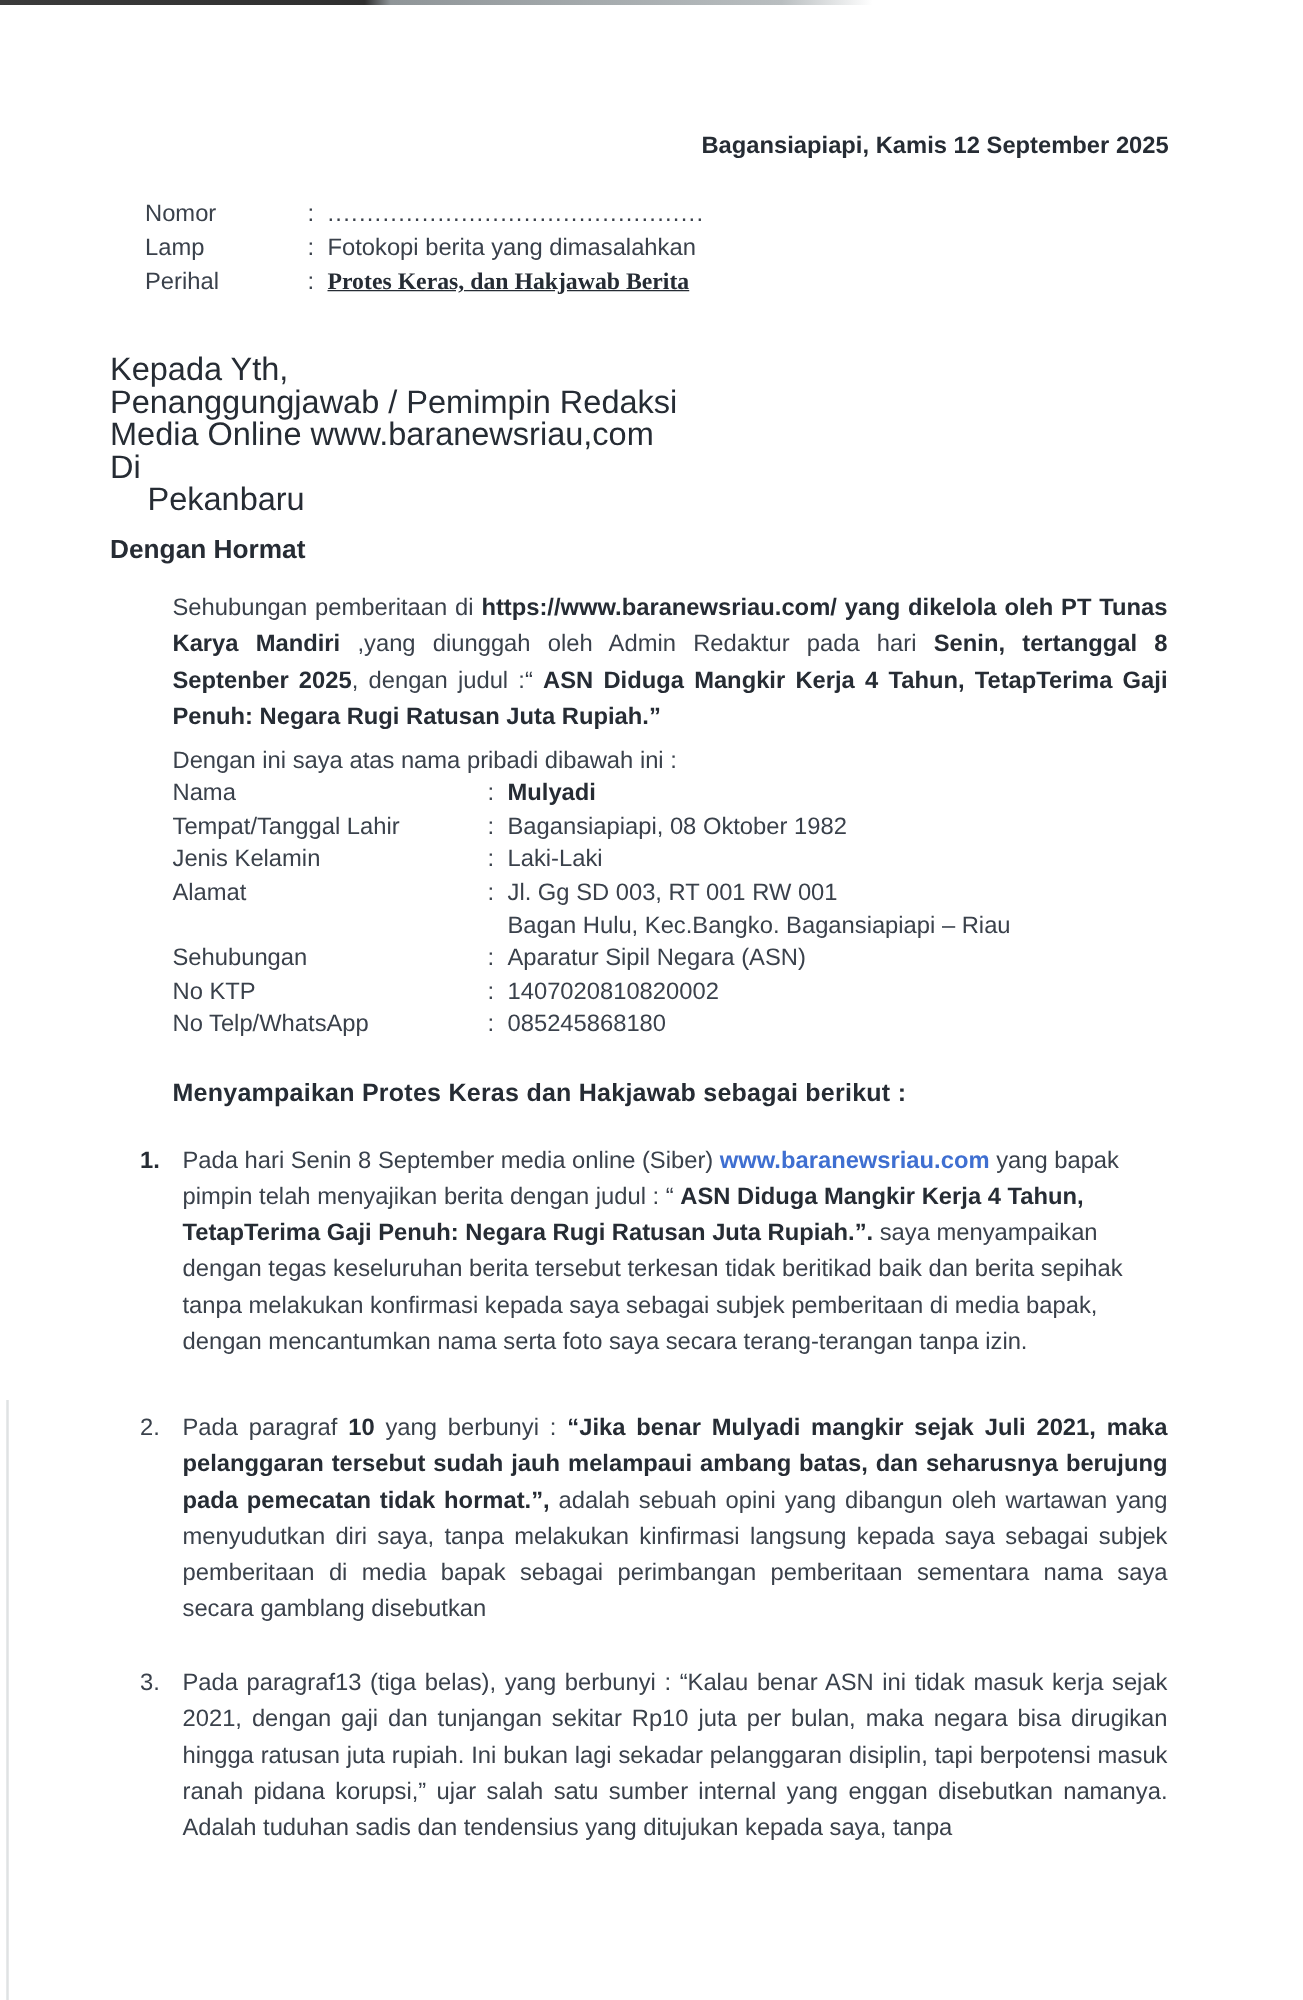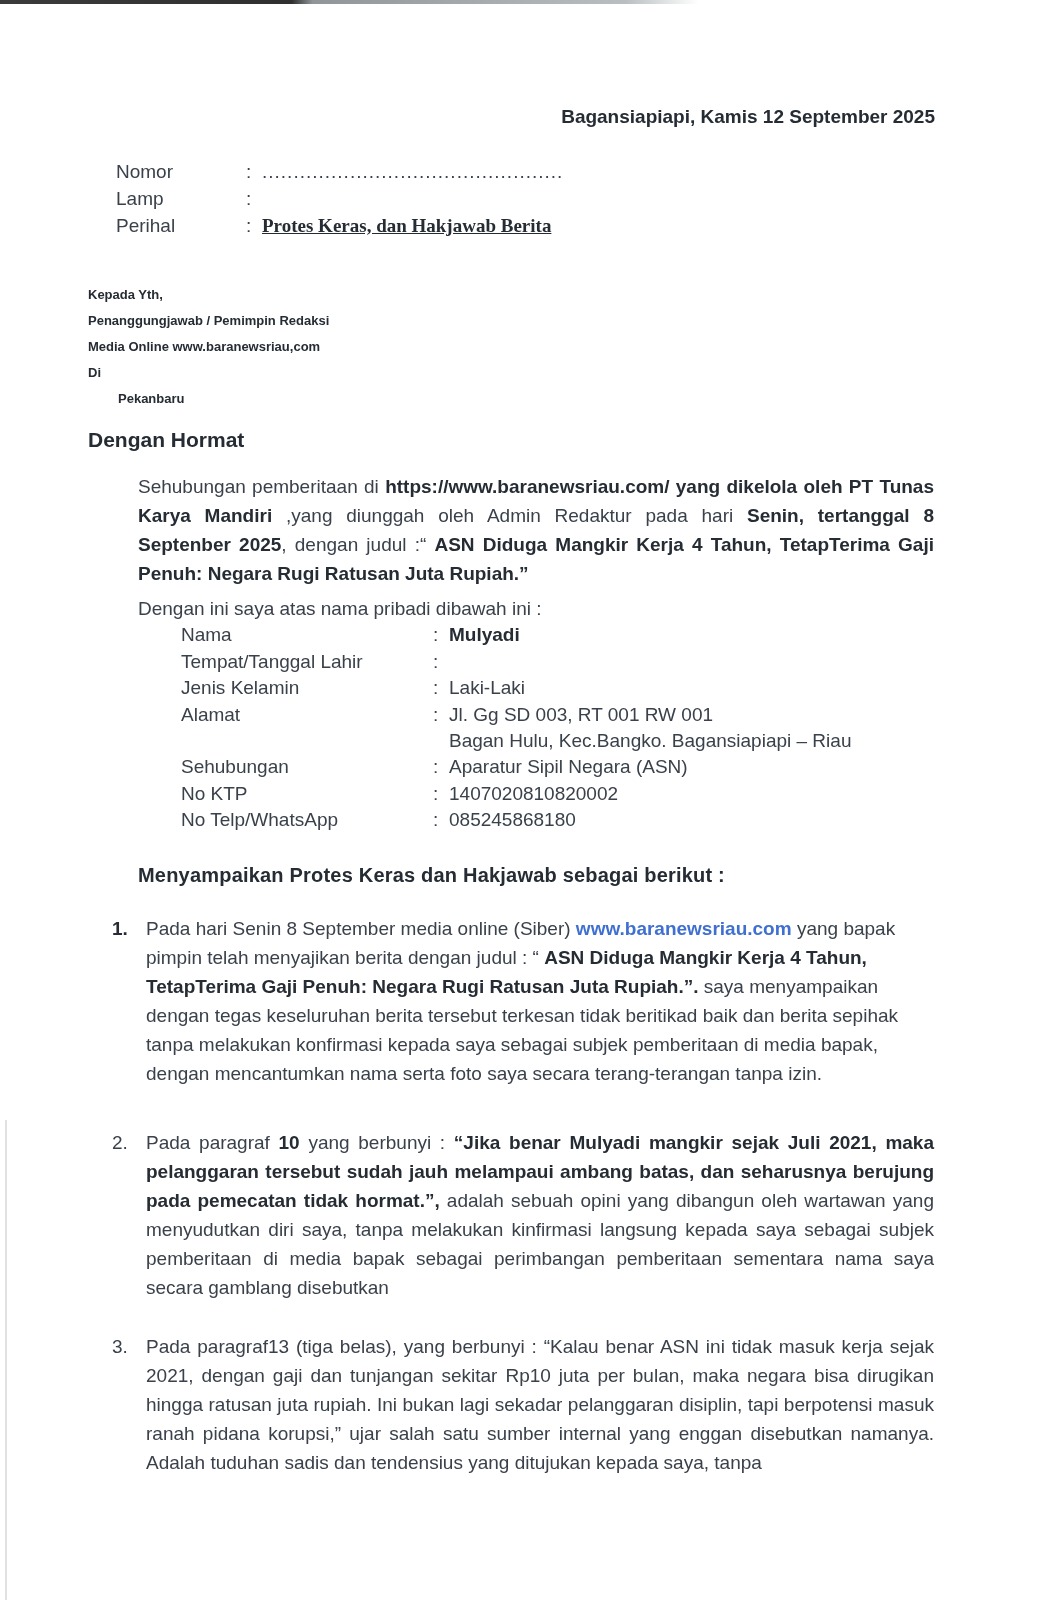--- a/index.html
+++ b/index.html
@@ -34,42 +34,42 @@
     position:absolute;top:158px;left:88px;
     font-size:19px;line-height:27px;
   }
   .meta-row{display:flex;margin-left:28px;}
   .meta-label{width:130px;flex:0 0 130px;}
   .meta-colon{width:16px;flex:0 0 16px;}
   .meta-value.dots{letter-spacing:1px;}
 
   .recipient{
     position:absolute;top:282px;left:88px;
-    font-size:13px;font-weight:bold;line-height:26px;
+    font-size:26px;font-weight:normal;line-height:26px;
     color:var(--ink-bold,#262c34);
   }
   .recipient .indent{padding-left:30px;}
 
   .salutation{
     position:absolute;top:428px;left:88px;
     font-size:21px;font-weight:bold;color:var(--ink-bold,#262c34);
   }
 
   .intro{
     position:absolute;top:472px;left:138px;width:796px;
     font-size:19px;line-height:29px;text-align:justify;
   }
 
   .identity{
     position:absolute;top:596px;left:138px;width:800px;
     font-size:19px;line-height:26.4px;
   }
   .id-intro{margin-bottom:0;}
   .id-row{display:flex;}
-  .id-label{width:252px;flex:0 0 252px;margin-left:43px;}
+  .id-label{width:252px;flex:0 0 252px;}
   .id-colon{width:16px;flex:0 0 16px;}
 
   .list-heading{
     position:absolute;top:864px;left:138px;
     font-size:20px;font-weight:bold;color:var(--ink-bold,#262c34);
     letter-spacing:0.2px;
   }
 
   .items{
     position:absolute;top:914px;left:112px;width:822px;
@@ -94,20 +94,21 @@
 
   <div class="meta">
     <div class="meta-row">
       <span class="meta-label">Nomor</span>
       <span class="meta-colon">:</span>
       <span class="meta-value dots">................................................</span>
     </div>
     <div class="meta-row">
       <span class="meta-label">Lamp</span>
       <span class="meta-colon">:</span>
+      <span class="meta-value">Fotokopi berita yang dimasalahkan</span>
     </div>
     <div class="meta-row">
       <span class="meta-label">Perihal</span>
       <span class="meta-colon">:</span>
       <span class="meta-value b u">Protes Keras, dan Hakjawab Berita</span>
     </div>
   </div>
 
   <div class="recipient">
     <div>Kepada Yth,</div>
@@ -124,20 +125,21 @@
   <div class="identity">
     <div class="id-intro">Dengan ini saya atas nama pribadi dibawah ini :</div>
     <div class="id-row">
       <span class="id-label">Nama</span>
       <span class="id-colon">:</span>
       <span class="id-value b">Mulyadi</span>
     </div>
     <div class="id-row">
       <span class="id-label">Tempat/Tanggal Lahir</span>
       <span class="id-colon">:</span>
+      <span class="id-value">Bagansiapiapi, 08  Oktober 1982</span>
     </div>
     <div class="id-row">
       <span class="id-label">Jenis Kelamin</span>
       <span class="id-colon">:</span>
       <span class="id-value">Laki-Laki</span>
     </div>
     <div class="id-row">
       <span class="id-label">Alamat</span>
       <span class="id-colon">:</span>
       <span class="id-value">Jl. Gg SD 003, RT 001 RW 001</span>

